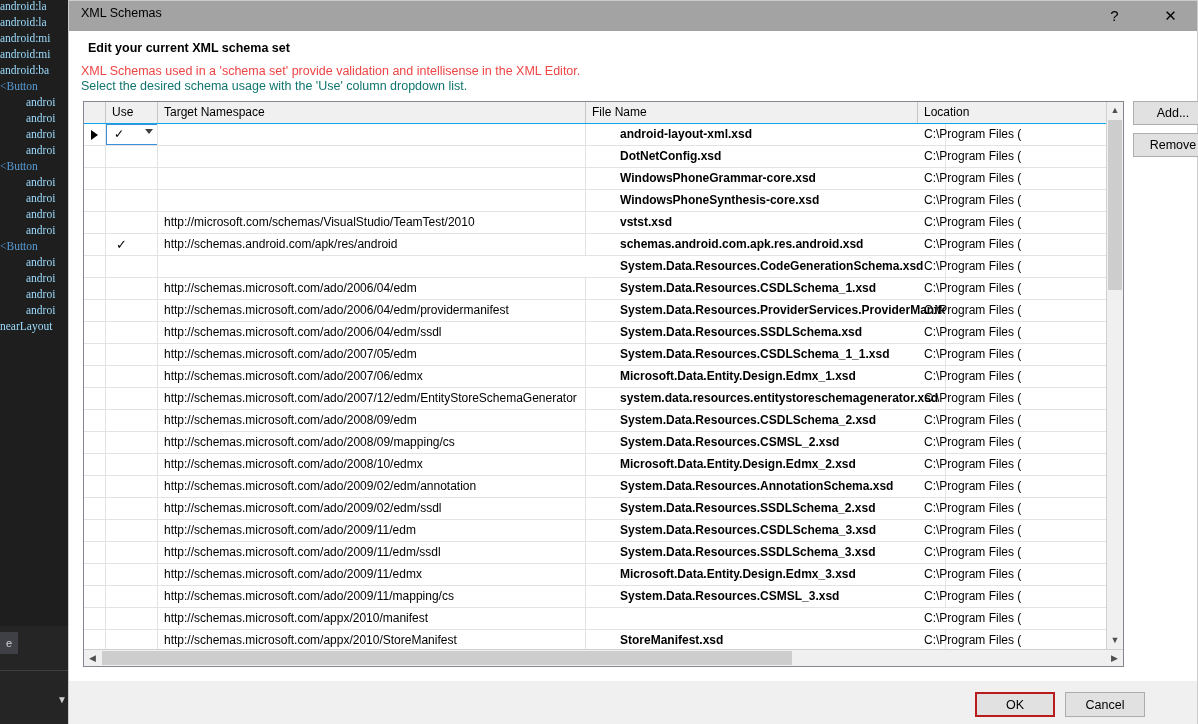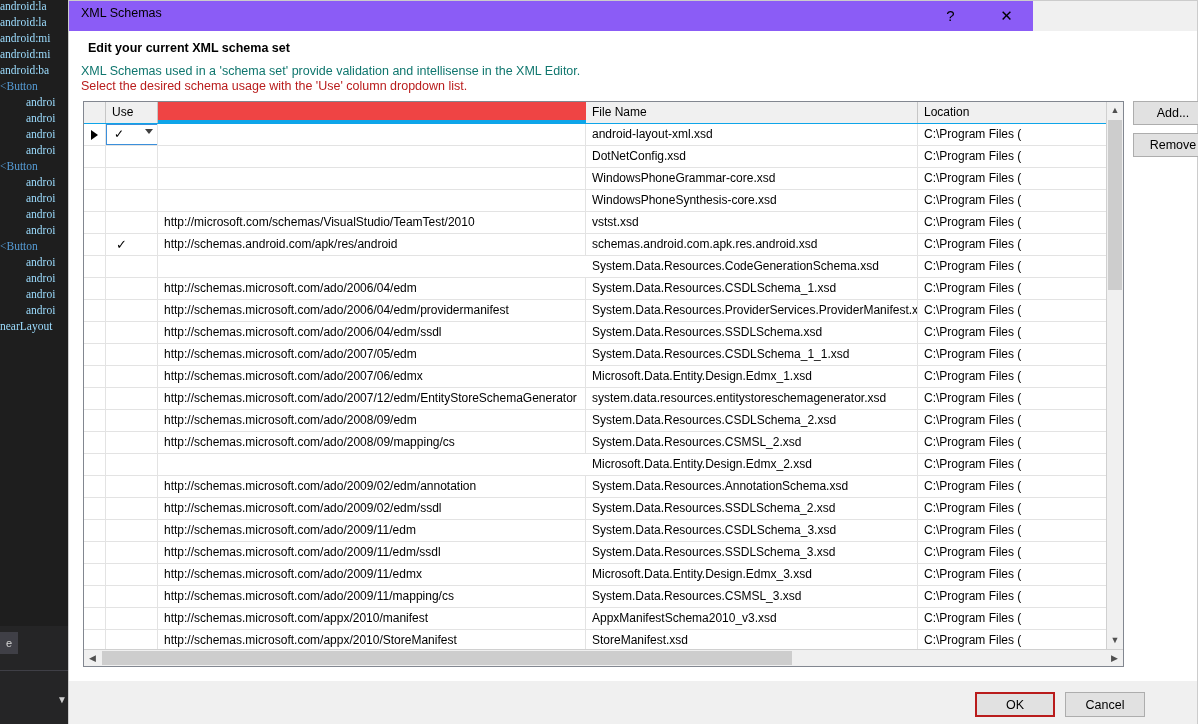--- a/index.html
+++ b/index.html
@@ -102,23 +102,23 @@
     top: 0;
     width: 1130px;
     height: 724px;
     background: #f0f0f0;
     border: 1px solid #cccccc;
     box-sizing: border-box;
   }
   .dialog-titlebar {
     position: absolute;
     left: 0; top: 0;
-    width: 964px;
+    width: 1128px;
     height: 30px;
-    background: #8b5cf6;
+    background: #a3a3a3;
   }
   .dialog-title {
     position: absolute;
     left: 12px;
     top: 5px;
     font-size: 12.5px;
     color: #000000;
   }
   .title-btn {
     position: absolute;
@@ -151,28 +151,28 @@
     top: 10px;
     font-size: 12.5px;
     font-weight: bold;
     color: #000000;
   }
   .hdr-line1 {
     position: absolute;
     left: 12px;
     top: 33px;
     font-size: 12.5px;
-    color: #0f766e;
+    color: #ef4444;
   }
   .hdr-line2 {
     position: absolute;
     left: 12px;
     top: 48px;
     font-size: 12.5px;
-    color: #b91c1c;
+    color: #0f766e;
   }
 
   
   .grid-wrap {
     position: absolute;
     left: 14px;
     top: 70px;
     width: 1041px;
     height: 566px;
     border: 1px solid #828790;
@@ -227,21 +227,21 @@
     color: #000000;
     border-right: 1px solid #e3e3e3;
     box-sizing: border-box;
     padding-left: 6px;
     overflow: hidden;
     white-space: nowrap;
   }
   .c-sel   { left: 0;   width: 22px;  padding-left: 0; }
   .c-use   { left: 22px; width: 52px; }
   .c-ns    { left: 74px; width: 428px; }
-  .c-file  { left: 502px; width: 332px; }
+  .c-file  { left: 530px; width: 332px; font-weight: bold; }
   .c-loc   { left: 834px; width: 205px; border-right: none; }
   .row-marker {
     position: absolute;
     left: 7px; top: 6px;
     width: 0; height: 0;
     border-top: 5px solid transparent;
     border-bottom: 5px solid transparent;
     border-left: 7px solid #000000;
   }
   .checkmark {
@@ -423,20 +423,24 @@
 
     <div class="dialog-body">
       <div class="hdr-strong">Edit your current XML schema set</div>
       <div class="hdr-line1">XML Schemas used in a 'schema set' provide validation and intellisense in the XML Editor.</div>
       <div class="hdr-line2">Select the desired schema usage with the 'Use' column dropdown list.</div>
 
       <div class="grid-wrap">
         <div class="grid-head">
           <div class="hcell" style="left:0; width:22px;"></div>
           <div class="hcell" style="left:22px; width:52px;">Use</div>
+          <div class="hcell" style="left:74px; width:428px;">
+            <span>Target Namespace</span>
+            
+          </div>
           <div class="hcell" style="left:834px; width:205px; border-right:none;">Location</div>
           <div class="hcell" style="left:502px; width:332px;">File Name</div>
         </div>
 
         <div class="grid-body" id="grid-body">
             <div class="row">
               <div class="cell c-sel">
                 <span class="row-marker"></span>
               </div>
               <div class="cell c-use">
@@ -544,20 +548,21 @@
             <div class="row">
               <div class="cell c-sel"></div>
               <div class="cell c-use"></div>
               <div class="cell c-ns">http://schemas.microsoft.com/ado/2008/09/mapping/cs</div>
               <div class="cell c-file">System.Data.Resources.CSMSL_2.xsd</div>
               <div class="cell c-loc">C:\Program Files (</div>
             </div>
             <div class="row">
               <div class="cell c-sel"></div>
               <div class="cell c-use"></div>
+              <div class="cell c-ns">http://schemas.microsoft.com/ado/2008/10/edmx</div>
               <div class="cell c-file">Microsoft.Data.Entity.Design.Edmx_2.xsd</div>
               <div class="cell c-loc">C:\Program Files (</div>
             </div>
             <div class="row">
               <div class="cell c-sel"></div>
               <div class="cell c-use"></div>
               <div class="cell c-ns">http://schemas.microsoft.com/ado/2009/02/edm/annotation</div>
               <div class="cell c-file">System.Data.Resources.AnnotationSchema.xsd</div>
               <div class="cell c-loc">C:\Program Files (</div>
             </div>
@@ -593,21 +598,20 @@
               <div class="cell c-sel"></div>
               <div class="cell c-use"></div>
               <div class="cell c-ns">http://schemas.microsoft.com/ado/2009/11/mapping/cs</div>
               <div class="cell c-file">System.Data.Resources.CSMSL_3.xsd</div>
               <div class="cell c-loc">C:\Program Files (</div>
             </div>
             <div class="row">
               <div class="cell c-sel"></div>
               <div class="cell c-use"></div>
               <div class="cell c-ns">http://schemas.microsoft.com/appx/2010/manifest</div>
-              <div class="cell c-file">AppxManifestSchema2010_v3.xsd</div>
               <div class="cell c-loc">C:\Program Files (</div>
             </div>
             <div class="row">
               <div class="cell c-sel"></div>
               <div class="cell c-use"></div>
               <div class="cell c-ns">http://schemas.microsoft.com/appx/2010/StoreManifest</div>
               <div class="cell c-file">StoreManifest.xsd</div>
               <div class="cell c-loc">C:\Program Files (</div>
             </div>
           </div>

